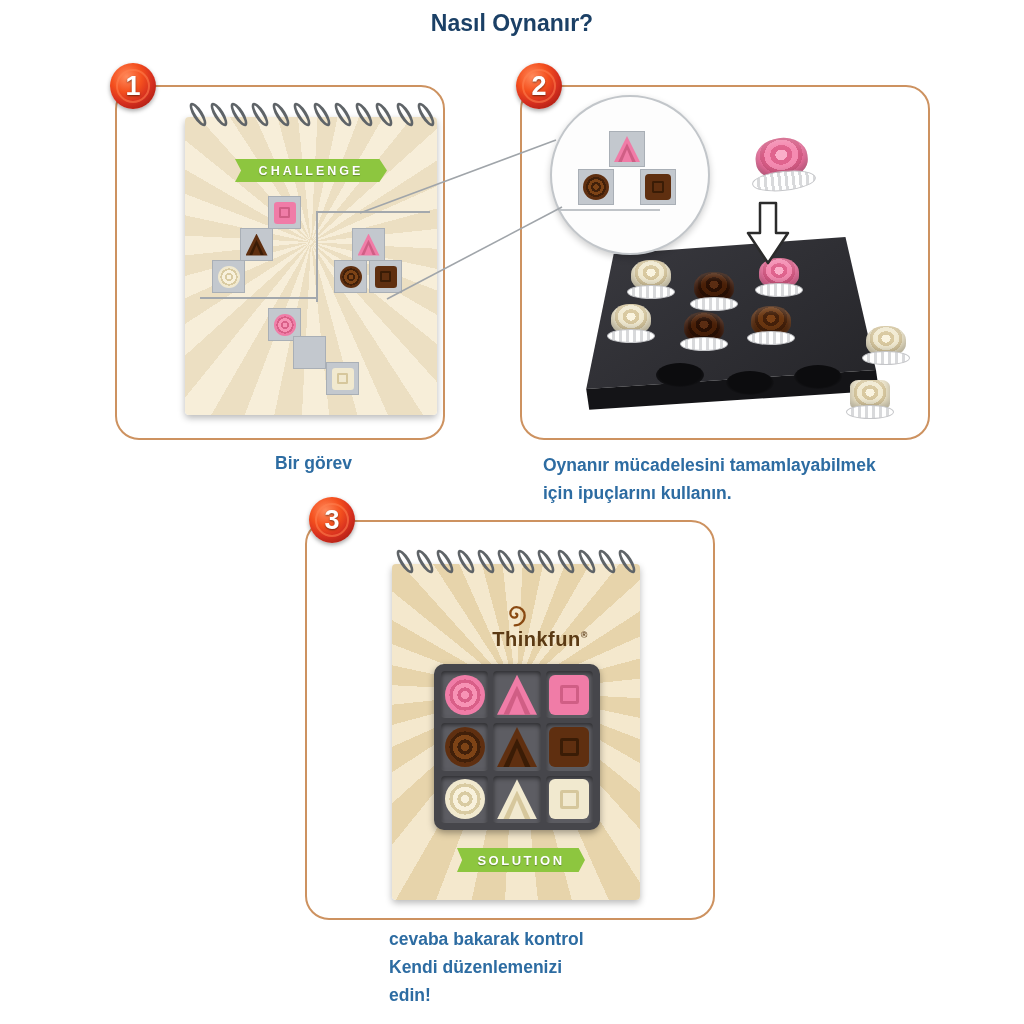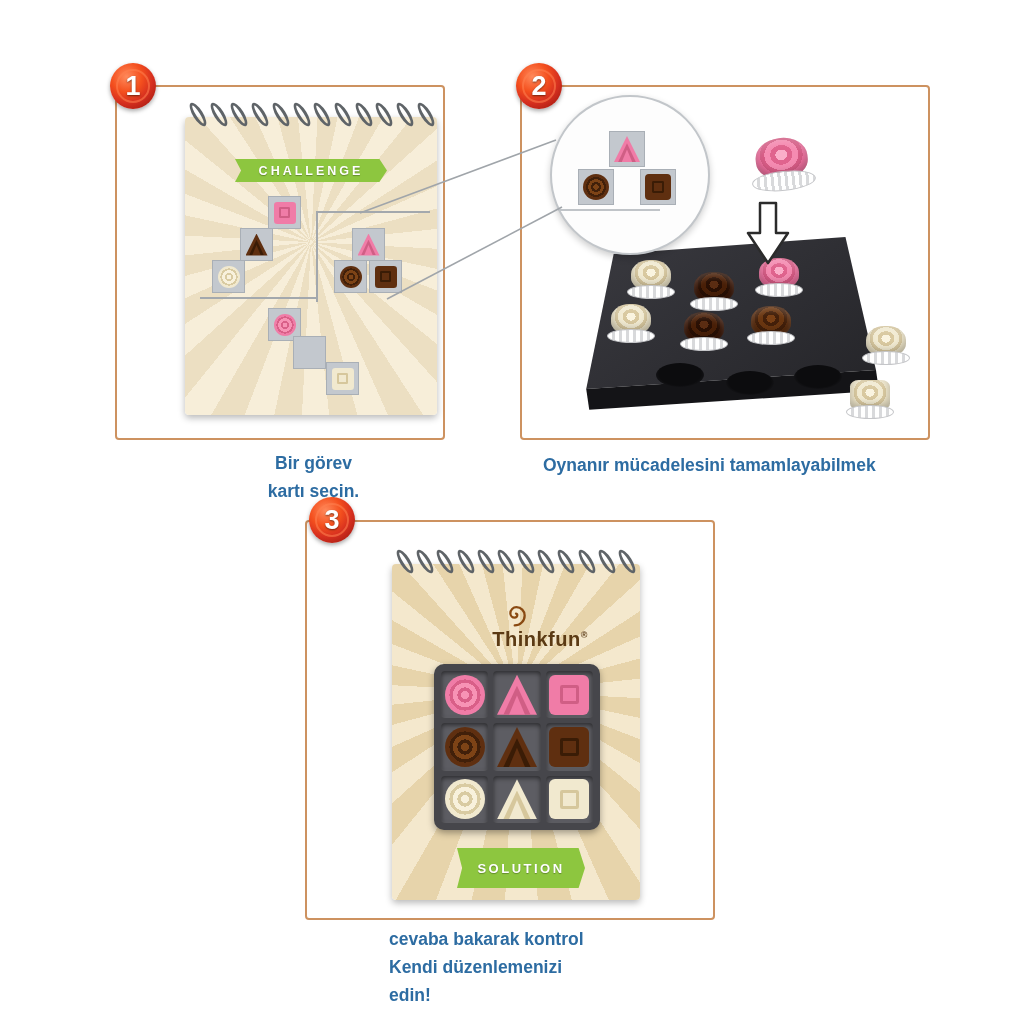--- a/index.html
+++ b/index.html
@@ -2,21 +2,21 @@
 <html><head>
 <meta charset="utf-8">
 <style>
   * { margin:0; padding:0; box-sizing:border-box; }
   body { background:#fff; font-family:"Liberation Sans", sans-serif; }
   .canvas { position:relative; width:1024px; height:1024px; background:#ffffff; overflow:hidden; }
 
   .page-title { position:absolute; top:10px; left:0; width:100%; text-align:center;
     font-size:23px; font-weight:bold; color:#1b4066; }
 
-  .panel { position:absolute; border:2.5px solid #cd9260; border-radius:4px; background:#fff; }
+  .panel { position:absolute; border:2.5px solid #cd9260; border-radius:24px; background:#fff; }
   .panel1 { left:115px; top:85px; width:330px; height:355px; }
   .panel2 { left:520px; top:85px; width:410px; height:355px; }
   .panel3 { left:305px; top:520px; width:410px; height:400px; }
 
   .badge { position:absolute; width:46px; height:46px; border-radius:50%; z-index:9;
     display:flex; align-items:center; justify-content:center; color:#fff; font-size:27px; font-weight:bold;
     background:radial-gradient(circle at 36% 30%, #ff8a5c 0%, #f4501e 35%, #d62f1f 60%, #8f130c 100%);
     box-shadow:0 2px 4px rgba(0,0,0,.35); text-shadow:0 1px 2px rgba(0,0,0,.5); }
   .badge::before { content:""; position:absolute; inset:6px; border-radius:50%;
     border:2px solid rgba(255,130,80,.55); }
@@ -102,20 +102,21 @@
   .spiral-logo { position:absolute; left:196px; top:80px; width:26px; height:26px; z-index:3; }
 
   .overlay-lines { position:absolute; inset:0; width:1024px; height:1024px; z-index:7; pointer-events:none; }
   .arrow-wrap { position:absolute; left:224px; top:114px; width:44px; height:64px; z-index:6; }
 </style>
 </head>
 <body>
 
 <div class="canvas">
 
+  <div class="page-title">Nasıl Oynanır?</div>
 
   <svg class="overlay-lines">
     <line x1="360" y1="213" x2="556" y2="140" stroke="#a0a5aa" stroke-width="1.6"></line>
     <line x1="387" y1="299" x2="562" y2="207" stroke="#a0a5aa" stroke-width="1.6"></line>
   </svg>
 
   <div class="badge" style="left:110px; top:63px;">
     <span>1</span>
   </div>
 
@@ -177,21 +178,20 @@
     <div class="clue-cell" style="left:176px; top:249px;"></div>
     <div class="clue-cell" style="left:209px; top:275px;">
         <div class="sq cream s22">
           <i></i>
         </div>
       </div>
   </div>
 
   <div class="caption" style="left:206px; top:449px; width:215px; text-align:center;">
     <div>Bir görev</div>
-    <div>kartı seçin.</div>
   </div>
 
   <div class="badge" style="left:516px; top:63px;">
     <span>2</span>
   </div>
 
   <div class="panel panel2">
 
     <div class="magnifier">
       <div class="divline" style="left:6px; top:112px; width:102px; height:2px; background:#c0c4c8;"></div>
@@ -260,20 +260,21 @@
         <div class="cup"></div>
       </div>
     <div class="bonbon bb48" style="left:324px; top:290px; z-index:6;">
         <div class="dome creamd sqd"></div>
         <div class="cup"></div>
       </div>
   </div>
 
   <div class="caption" style="left:543px; top:451px; width:390px;">
     <div>Oynanır mücadelesini tamamlayabilmek</div>
+    <div>için ipuçlarını kullanın.</div>
   </div>
 
   <div class="badge" style="left:309px; top:497px;">
     <span>3</span>
   </div>
 
   <div class="panel panel3">
     <div class="card card3"></div>
     <div class="coils" style="left:93px; top:26px; width:232px;">
       <i></i>
@@ -337,21 +338,21 @@
             <b></b>
           </div>
         </div>
       <div class="sol-cell">
           <div class="sq cream s40">
             <i></i>
           </div>
         </div>
     </div>
 
-    <div class="ribbon" style="left:150px; top:326px; width:128px; height:40px; font-size:13px; letter-spacing:2.5px;">SOLUTION</div>
+    <div class="ribbon" style="left:150px; top:326px; width:128px; height:24px; font-size:13px; letter-spacing:2.5px;">SOLUTION</div>
   </div>
 
   <div class="caption" style="left:389px; top:925px; width:330px;">
     <div>cevaba bakarak kontrol</div>
     <div>Kendi düzenlemenizi</div>
     <div>edin!</div>
   </div>
 
 </div>
 

